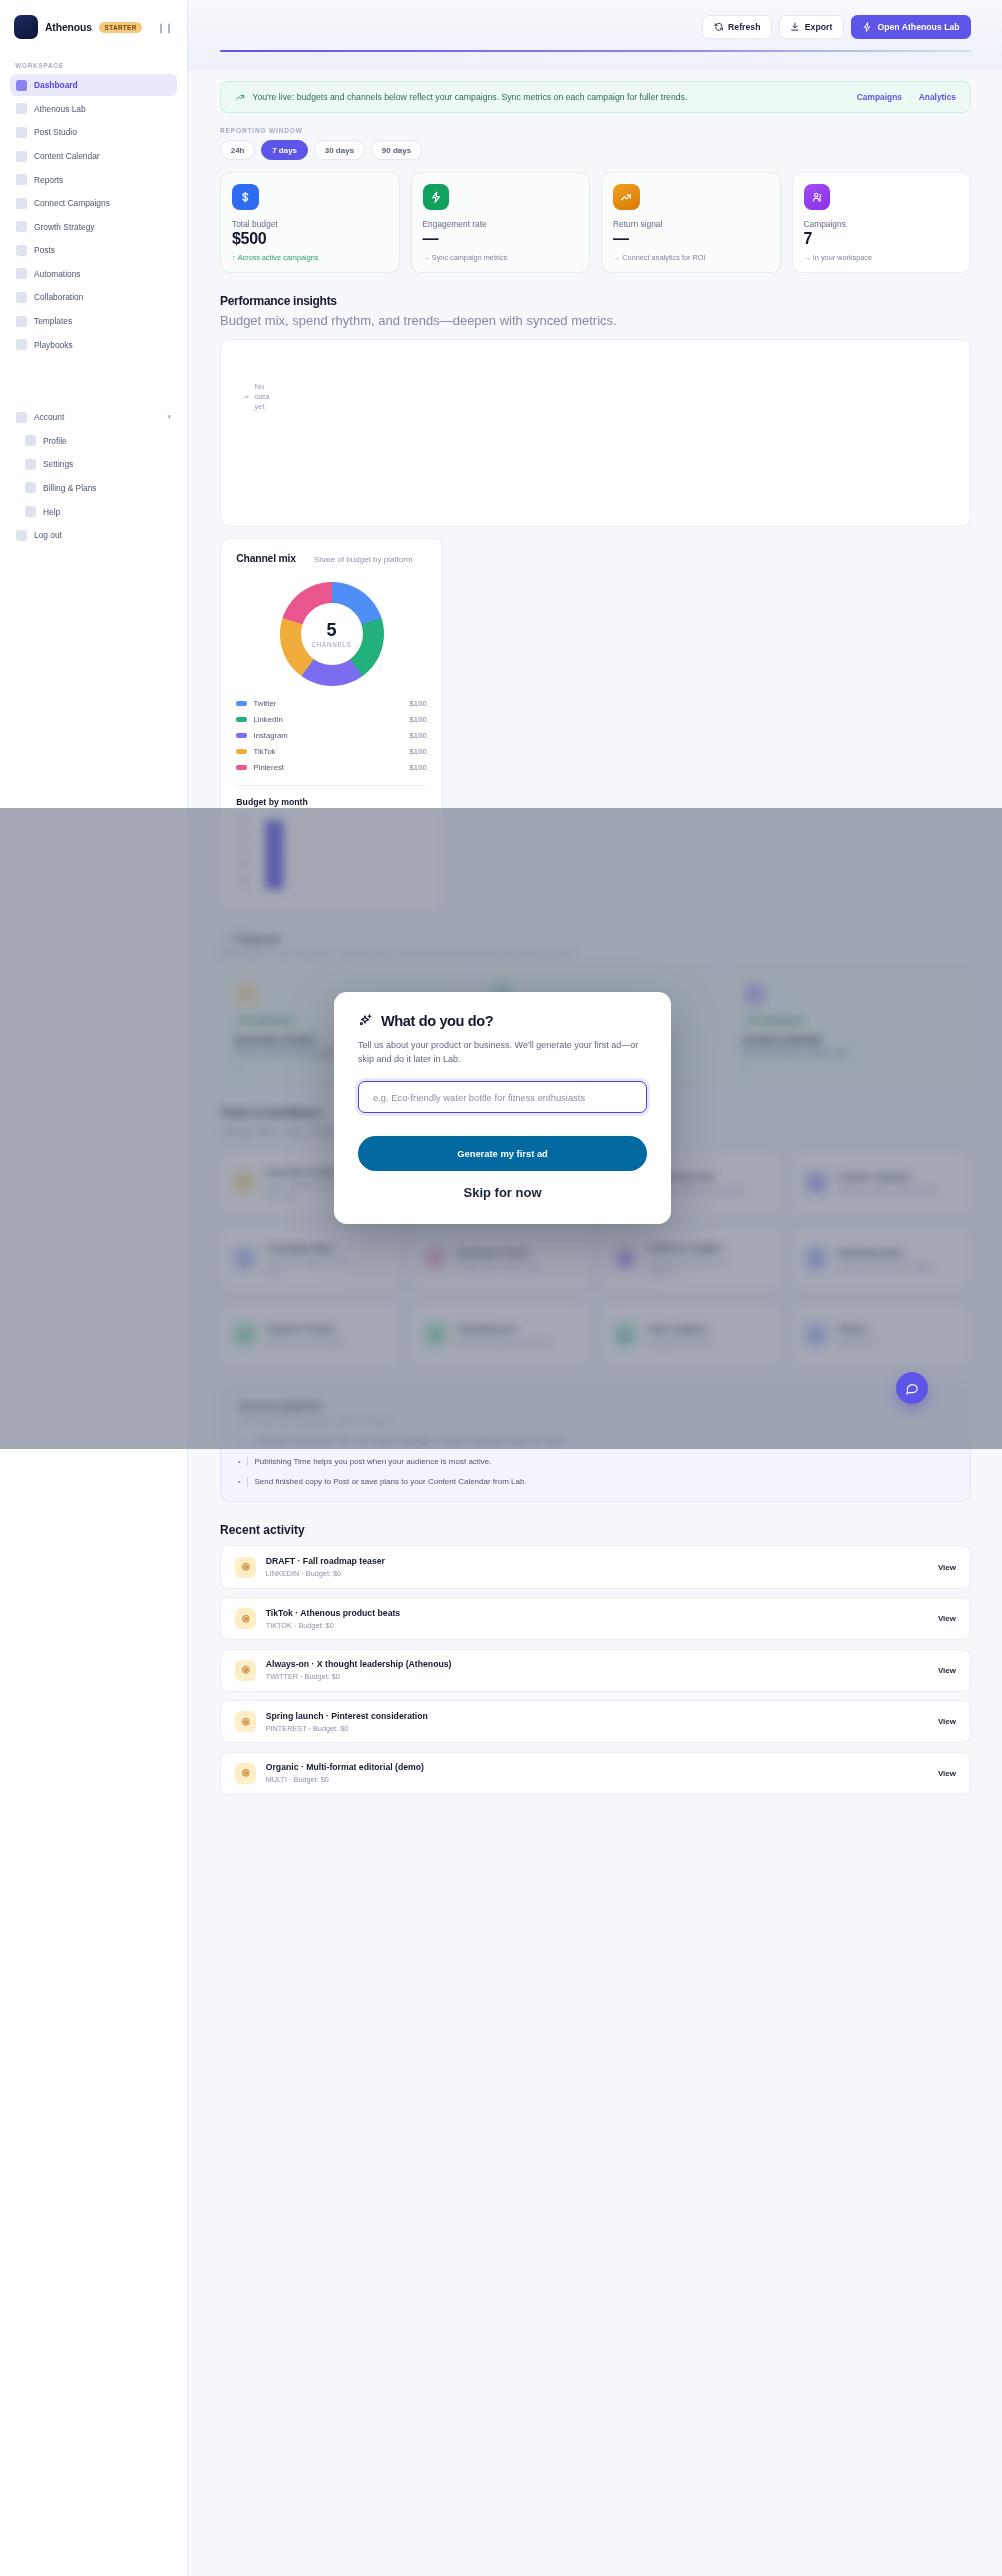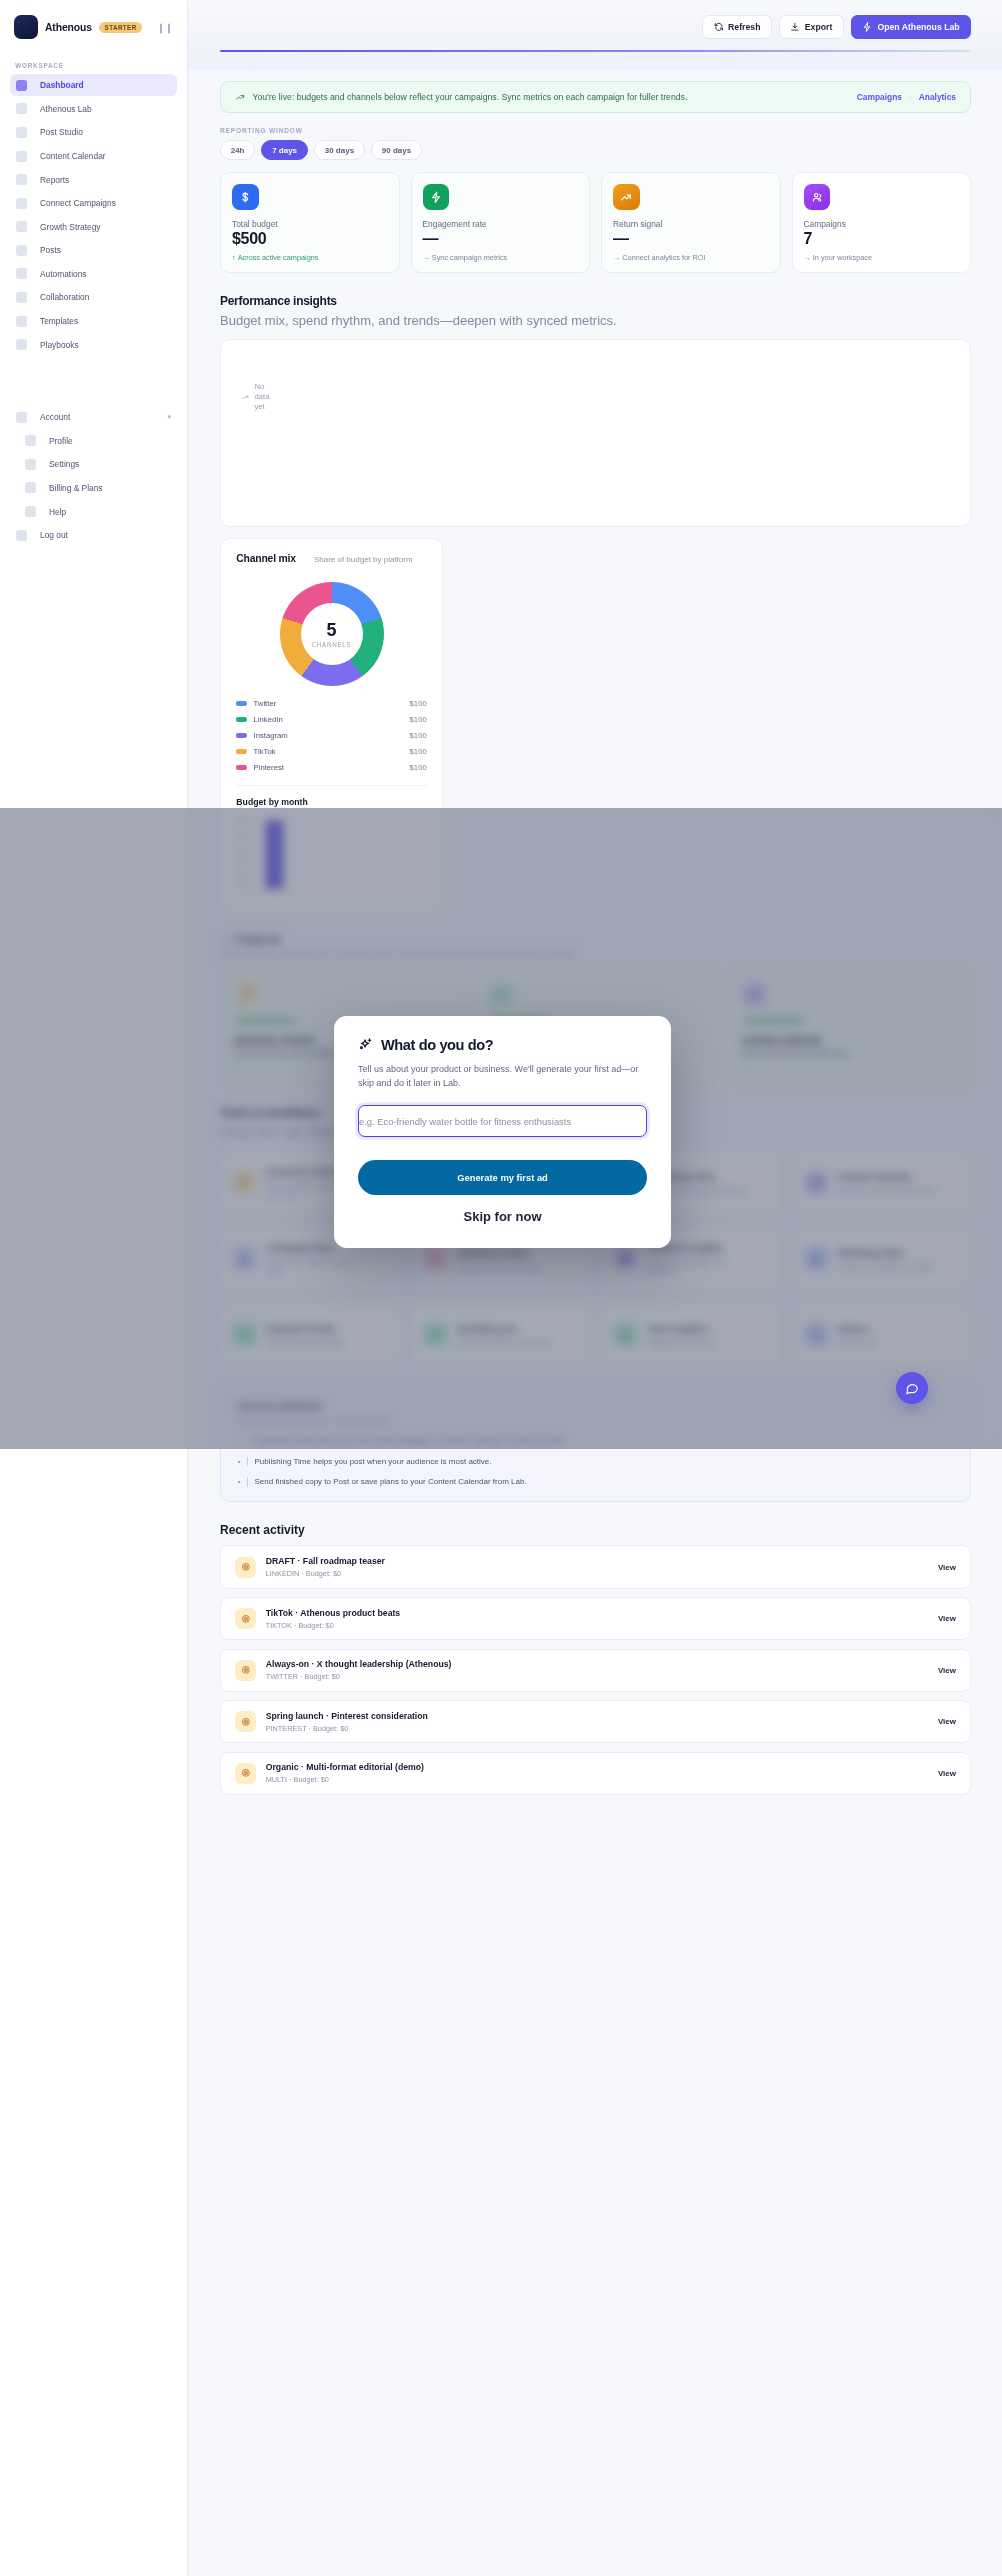--- a/index.html
+++ b/index.html
@@ -26,21 +26,21 @@
   .brand-badge {
     font-size: 6.3px; font-weight: 700; letter-spacing: 0.4px;
     background: #f6c879; color: #6a4a10; padding: 2.1px 5.6px; border-radius: 6.3px;
   }
   .brand-collapse { margin-left: auto; color: #98a0b8; font-size: 9.7px; }
   .nav-label {
     font-size: 6.3px; font-weight: 700; letter-spacing: 0.8px;
     color: #a4abc0; padding: 7px 5.6px 5.6px 5.6px;
   }
   .nav-item {
-    display: flex; align-items: center; gap: 13px;
+    display: flex; align-items: center; gap: 7px;
     padding: 5.6px 6.3px; border-radius: 6.3px; font-size: 8.4px;
     color: #4d5670; margin-bottom: 1.4px;
   }
   .nav-item.active { background: #e9e9fb; color: #4f46e5; font-weight: 700; }
   .nav-ico {
     width: 11px; height: 11px; border-radius: 2.8px; background: #dfe3ee;
     flex: 0 0 11px;
   }
   .nav-item.active .nav-ico { background: #8b84f0; }
   .nav-sub { padding-left: 15.3px; }
@@ -206,30 +206,30 @@
     background: rgba(88,96,118,.55);
     backdrop-filter: blur(4.9px);
   }
   .fab {
     position:absolute; left: 896px; top: 1372px; width: 32px; height: 32px;
     border-radius: 50%; background:#5d55e8; color:#fff;
     display:flex; align-items:center; justify-content:center;
     box-shadow: 0 5.6px 14px rgba(70,60,200,.35);
   }
   .modal {
-    position:absolute; left: 334px; top: 1016px; width: 337px;
+    position:absolute; left: 334px; top: 992px; width: 337px;
     background:#fff; border-radius: 12.5px; padding: 21px 24px 24px 24px;
     box-shadow: 0 16.7px 49px rgba(20,26,46,.28);
   }
   .m-title { display:flex; align-items:center; gap: 7.7px; font-size: 14.6px; font-weight: 800; letter-spacing: -0.4px; }
   .m-desc { font-size: 9px; color:#5f6883; line-height: 1.55; margin-top: 10.4px; }
   .m-input {
     width: 100%; height: 32px; margin-top: 14px; border-radius: 7px;
     border: 1.4px solid #4b43e0; box-shadow: 0 0 0 2.8px #e7e6fb;
-    padding: 0 0; font-size: 9.4px; color:#6d7489; background:#fff;
+    padding: 0 14px; font-size: 9.4px; color:#6d7489; background:#fff;
     font-family: "Liberation Sans", sans-serif;
   }
   .m-input::placeholder { color:#8a90a4; }
   .m-gen {
     width: 100%; height: 35px; margin-top: 23px; border-radius: 696px; border: none;
     background:#0369a1; color:#fff; font-size: 9.4px; font-weight: 700;
     font-family: "Liberation Sans", sans-serif;
   }
   .m-skip { display:block; width:100%; text-align:center; margin-top: 14px;
     font-size: 13px; font-weight: 700; color:#1b2338; background:none; border:none;

